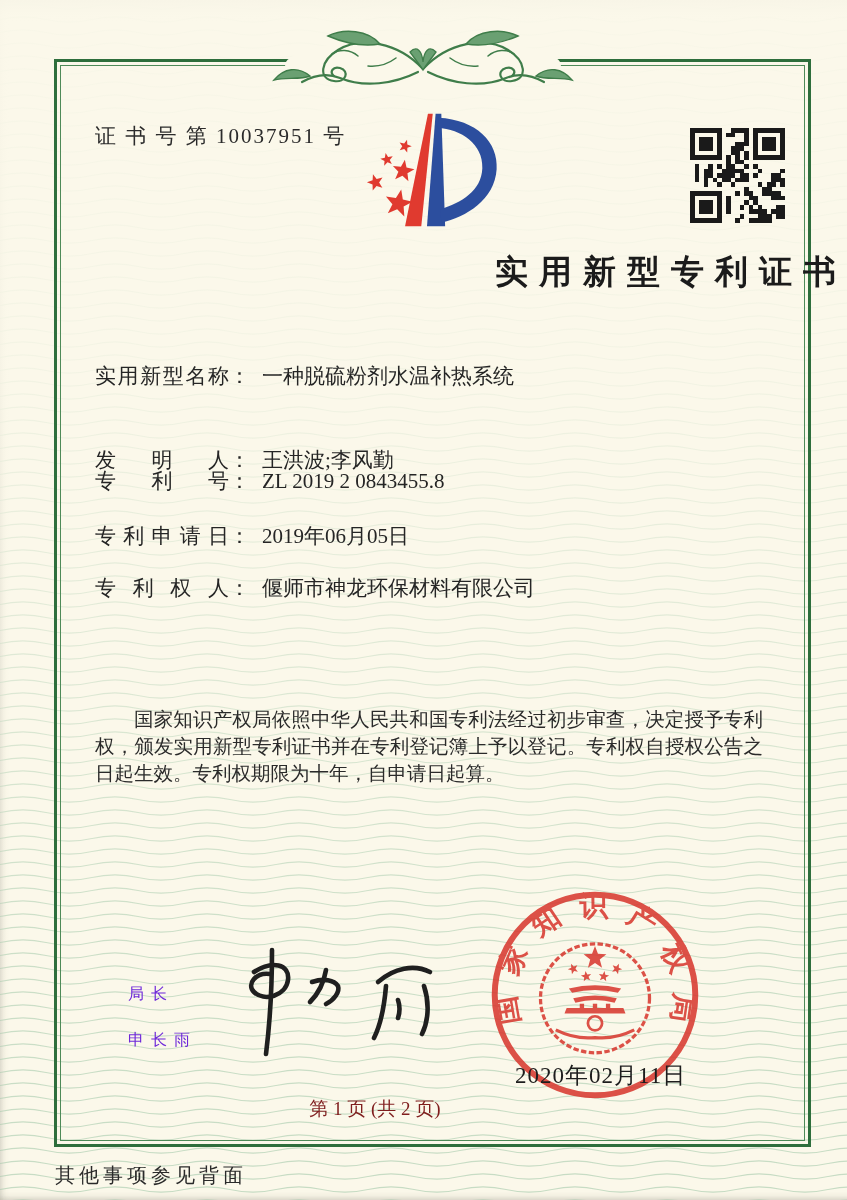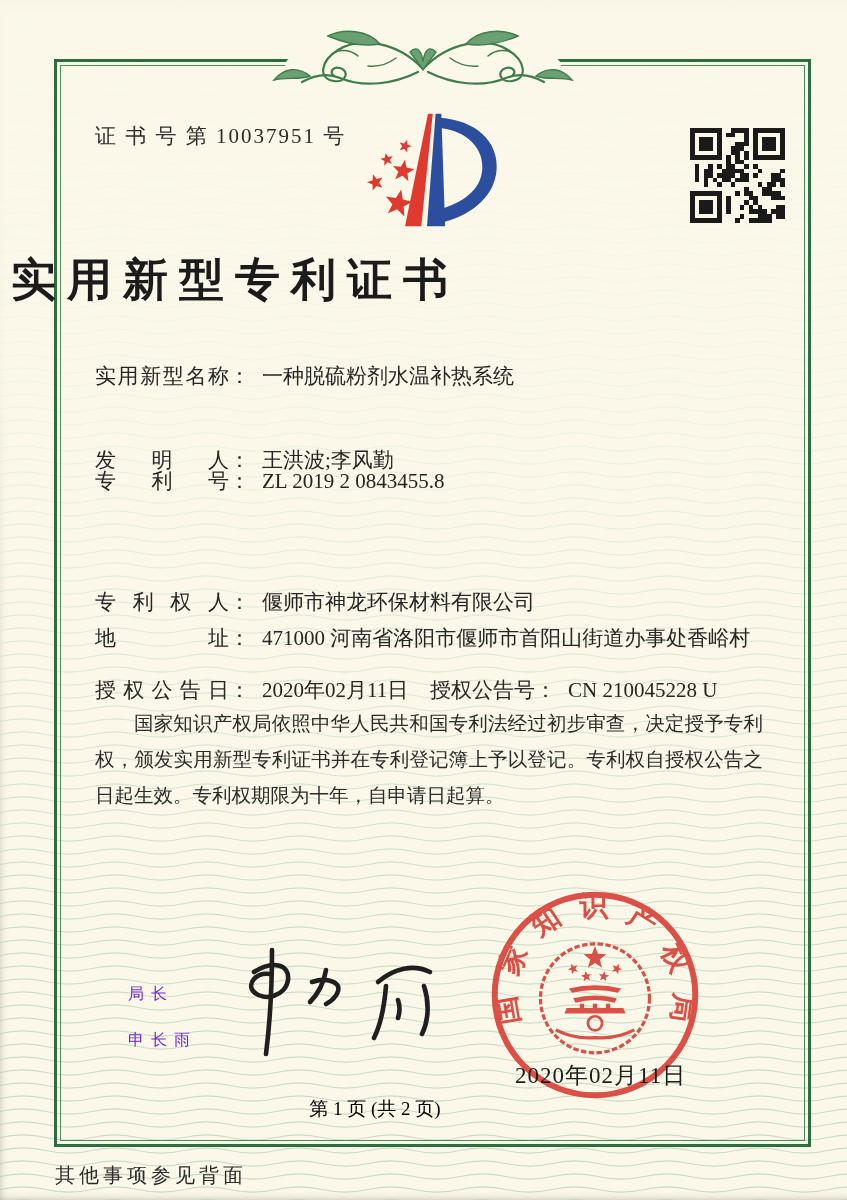--- a/index.html
+++ b/index.html
@@ -13,36 +13,36 @@
   .waves{position:absolute;left:0;top:0;width:847px;height:1200px;}
   .wave-fade{position:absolute;left:0;top:0;width:847px;height:1200px;
     background:linear-gradient(180deg,rgba(251,248,234,.96) 0%,rgba(251,248,234,.85) 30%,
       rgba(251,248,234,.45) 55%,rgba(251,248,234,.10) 78%,rgba(251,248,234,0) 100%);}
   .frame{position:absolute;left:54px;top:59px;right:53px;bottom:53px;border:3.5px solid #2e6e3c;}
   .frame-inner{position:absolute;left:3px;top:3px;right:3px;bottom:3px;border:1.5px solid #4e8a58;}
   .abs{position:absolute;}
   .cert-no{left:95px;top:122px;font-size:21px;letter-spacing:2px;color:#2b2b2b;}
   .logo{left:343px;top:110px;}
   .qr{left:690px;top:128px;}
-  .title{left:0;width:847px;top:250px;text-align:left;font-size:45px;font-weight:bold;
+  .title{left:0;width:847px;top:250px;text-align:right;font-size:33px;font-weight:bold;
     letter-spacing:11px;padding-left:11px;box-sizing:border-box;color:#1b1b1b;}
   .frow{position:absolute;left:95px;font-size:21px;white-space:nowrap;color:#252525;}
   .flabel{display:inline-block;width:134px;text-align:justify;text-align-last:justify;vertical-align:top;font-family:Liberation Serif, serif;}
   .fcolon{margin-right:12px;}
-  .r1{top:362px}.r2{top:446px}.r3{top:467px}.r4{top:522px}.r5{top:588px}.r6{top:624px}.r7{top:676px}
+  .r1{top:362px}.r2{top:446px}.r3{top:467px}.r4{top:522px}.r5{top:574px}.r6{top:624px}.r7{top:676px}
   .grant2{position:absolute;left:335px;top:0;white-space:nowrap;}
   .grant2 .glabel{margin-right:12px;}
-  .paras{left:95px;top:706px;width:668px;font-size:19.5px;line-height:36px;text-align:justify;color:#2a2a2a;}
+  .paras{left:95px;top:706px;width:668px;font-size:19.5px;line-height:27px;text-align:justify;color:#2a2a2a;}
   .paras p{margin:0;text-indent:2em;}
   .comm{left:128px;font-size:16px;letter-spacing:7px;color:#6d28d9;}
   .comm.t1{top:984px}.comm.t2{top:1030px}
   .sig{left:228px;top:942px;}
   .seal{left:486px;top:886px;}
   .seal-date{left:515px;top:1060px;font-size:23px;letter-spacing:1px;color:#1d1d1d;z-index:5;}
-  .pageinfo{left:55px;top:1096px;width:640px;text-align:center;font-size:19px;color:#000000;}
+  .pageinfo{left:55px;top:1096px;width:640px;text-align:center;font-size:19px;color:#7f1d1d;}
   .backnote{left:55px;top:1162px;width:670px;text-align:left;font-size:20px;letter-spacing:4px;color:#2a2a2a;}
   .ornament{left:268px;top:24px;}
   svg{display:block;}
 </style>
 </head>
 <body>
 
 <div class="page">
 
   <svg class="waves" width="847" height="1200">
@@ -211,27 +211,23 @@
       <rect x="0" y="14" width="7" height="7" fill="#1a1a1a"></rect>
       <rect x="1" y="15" width="5" height="5" fill="#fbf8ea"></rect>
       <rect x="2" y="16" width="3" height="3" fill="#1a1a1a"></rect>
     </svg>
 
   <div class="abs title">实用新型专利证书</div>
 
   <div class="frow r1"><span class="flabel">实用新型名称</span><span class="fcolon">：</span><span>一种脱硫粉剂水温补热系统</span></div>
   <div class="frow r2"><span class="flabel">发明人</span><span class="fcolon">：</span><span>王洪波;李风勤</span></div>
   <div class="frow r3"><span class="flabel">专利号</span><span class="fcolon">：</span><span>ZL 2019 2 0843455.8</span></div>
+  <div class="frow r4"><span class="flabel">专利申请日</span><span class="fcolon">：</span><span>2019年06月05日</span></div>
   <div class="frow r5"><span class="flabel">专利权人</span><span class="fcolon">：</span><span>偃师市神龙环保材料有限公司</span></div>
-  <div class="frow r6"><span class="flabel">地址</span><span class="fcolon">：</span><span>471000 河南省洛阳市偃师市首阳山街道办事处香峪村</span></div>
-
-  <div class="frow r7">
-    <span class="flabel">授权公告日</span><span class="fcolon">：</span><span>2020年02月11日</span>
-    <span class="grant2"><span class="glabel"><span>授权公告号</span><span>：</span></span><span>CN 210045228 U</span></span>
-  </div>
+
 
   <div class="abs paras">
     <p>国家知识产权局依照中华人民共和国专利法经过初步审查，决定授予专利权，颁发实用新型专利证书并在专利登记簿上予以登记。专利权自授权公告之日起生效。专利权期限为十年，自申请日起算。</p>
   </div>
 
   <div class="abs comm t1">局长</div>
   <div class="abs comm t2">申长雨</div>
 
   <svg class="abs sig" width="215" height="125" viewBox="0 0 215 125">
     <g fill="none" stroke="#1f1f1f" stroke-width="4.6" stroke-linecap="round" stroke-linejoin="round">

